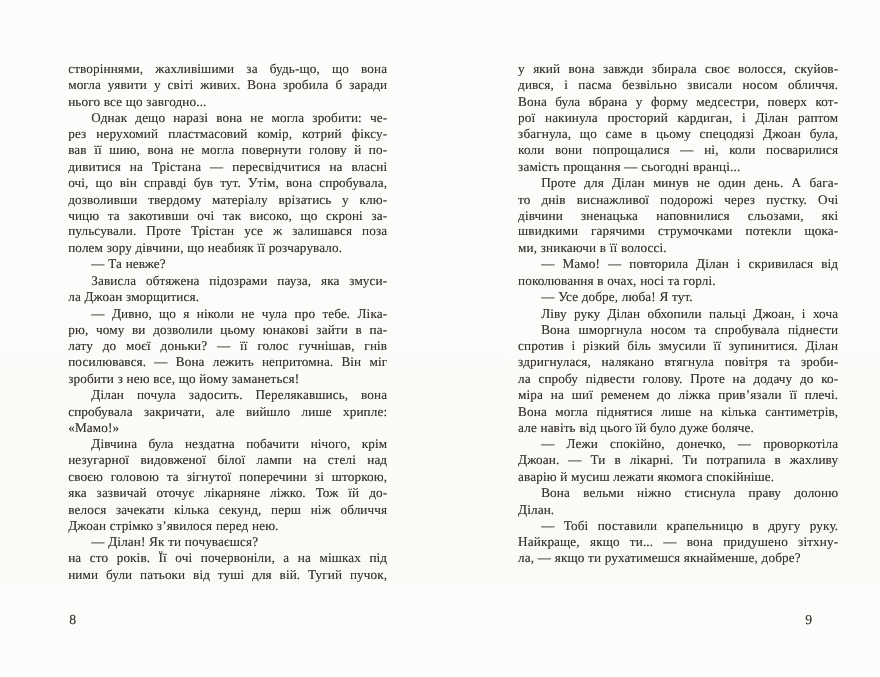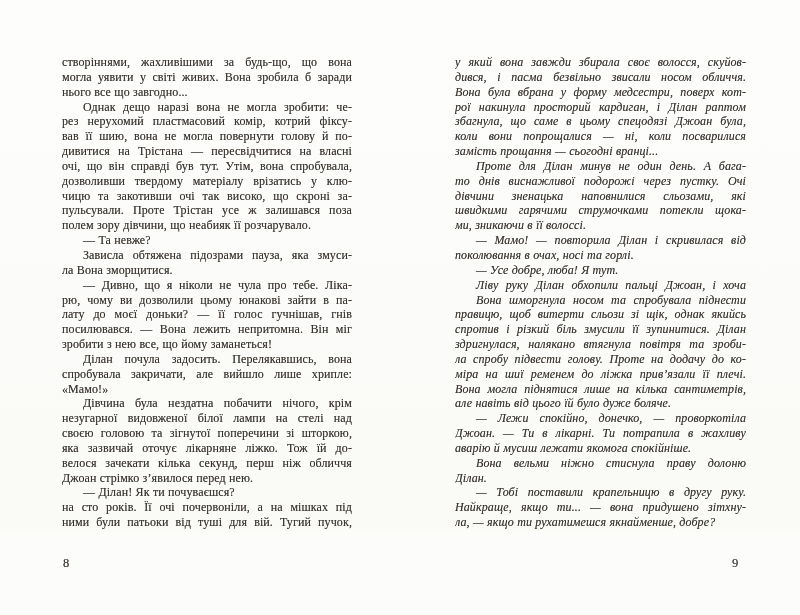--- a/index.html
+++ b/index.html
@@ -9,21 +9,21 @@
     font-family:"Liberation Serif","DejaVu Serif",serif;
     color:#39342f;
     overflow:hidden;
   }
   .spread{
     position:relative;width:800px;height:531px;
     background:linear-gradient(180deg,#fdfdfc 0%,#fbfbf9 60%,#fafaf7 100%);
   }
   .page{position:absolute;top:55px;}
   .page-left{left:62px;width:290px;}
-  .page-right{left:455px;width:291px;font-style:italic;}
+  .page-right{left:471px;width:291px;}
   .line{
     font-size:12px;
     line-height:14.85px;
     height:14.85px;
     overflow:hidden;
     text-align:justify;
     text-align-last:justify;
     letter-spacing:0.1px;
     word-spacing:0.2px;
     text-shadow:0 0 0.6px rgba(57,52,47,0.55);
@@ -50,21 +50,21 @@
       <div class="line">рез нерухомий пластмасовий комір, котрий фіксу-</div>
       <div class="line">вав її шию, вона не могла повернути голову й по-</div>
       <div class="line">дивитися на Трістана — пересвідчитися на власні</div>
       <div class="line">очі, що він справді був тут. Утім, вона спробувала,</div>
       <div class="line">дозволивши твердому матеріалу врізатись у клю-</div>
       <div class="line">чицю та закотивши очі так високо, що скроні за-</div>
       <div class="line">пульсували. Проте Трістан усе ж залишався поза</div>
       <div class="line end">полем зору дівчини, що неабияк її розчарувало.</div>
       <div class="line ind end">— Та невже?</div>
       <div class="line ind">Зависла обтяжена підозрами пауза, яка змуси-</div>
-      <div class="line end">ла Вона зморщитися.</div>
+      <div class="line end">ла Джоан зморщитися.</div>
       <div class="line ind">— Дивно, що я ніколи не чула про тебе. Ліка-</div>
       <div class="line">рю, чому ви дозволили цьому юнакові зайти в па-</div>
       <div class="line">лату до моєї доньки? — її голос гучнішав, гнів</div>
       <div class="line">посилювався. — Вона лежить непритомна. Він міг</div>
       <div class="line end">зробити з нею все, що йому заманеться!</div>
       <div class="line ind">Ділан почула задосить. Перелякавшись, вона</div>
       <div class="line">спробувала закричати, але вийшло лише хрипле:</div>
       <div class="line end">«Мамо!»</div>
       <div class="line ind">Дівчина була нездатна побачити нічого, крім</div>
       <div class="line">незугарної видовженої білої лампи на стелі над</div>
@@ -87,21 +87,20 @@
       <div class="line ind">Проте для Ділан минув не один день. А бага-</div>
       <div class="line">то днів виснажливої подорожі через пустку. Очі</div>
       <div class="line">дівчини зненацька наповнилися сльозами, які</div>
       <div class="line">швидкими гарячими струмочками потекли щока-</div>
       <div class="line end">ми, зникаючи в її волоссі.</div>
       <div class="line ind">— Мамо! — повторила Ділан і скривилася від</div>
       <div class="line end">поколювання в очах, носі та горлі.</div>
       <div class="line ind end">— Усе добре, люба! Я тут.</div>
       <div class="line ind">Ліву руку Ділан обхопили пальці Джоан, і хоча</div>
       <div class="line ind">Вона шморгнула носом та спробувала піднести</div>
-      <div class="line">правицю, щоб витерти сльози зі щік, однак якийсь</div>
       <div class="line">спротив і різкий біль змусили її зупинитися. Ділан</div>
       <div class="line">здригнулася, налякано втягнула повітря та зроби-</div>
       <div class="line">ла спробу підвести голову. Проте на додачу до ко-</div>
       <div class="line">міра на шиї ременем до ліжка прив’язали її плечі.</div>
       <div class="line">Вона могла піднятися лише на кілька сантиметрів,</div>
       <div class="line end">але навіть від цього їй було дуже боляче.</div>
       <div class="line ind">— Лежи спокійно, донечко, — проворкотіла</div>
       <div class="line">Джоан. — Ти в лікарні. Ти потрапила в жахливу</div>
       <div class="line end">аварію й мусиш лежати якомога спокійніше.</div>
       <div class="line ind">Вона вельми ніжно стиснула праву долоню</div>

